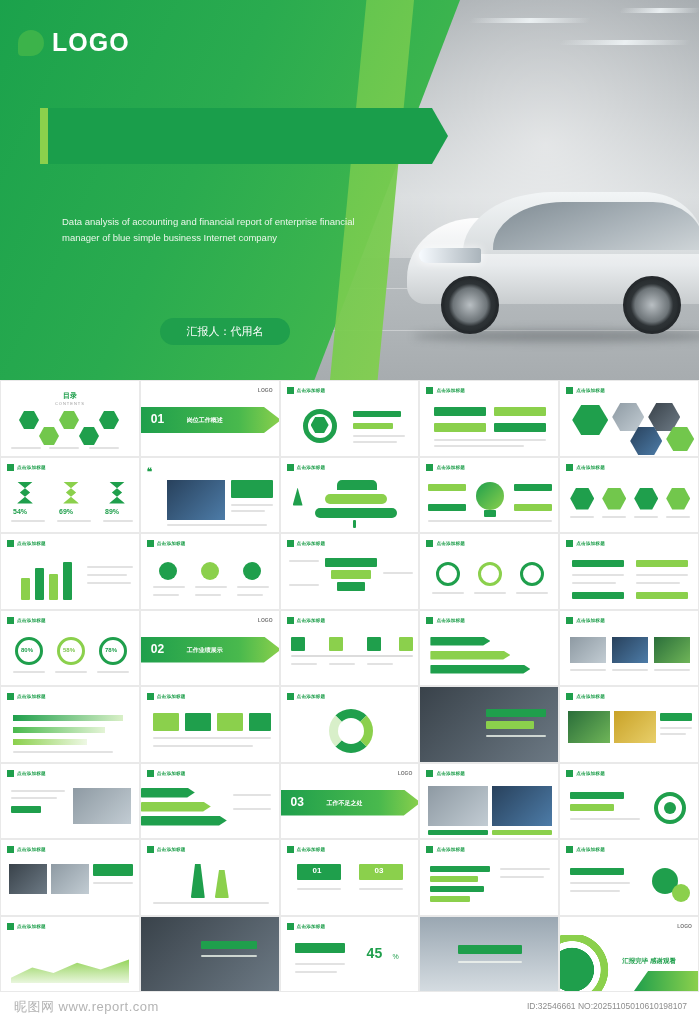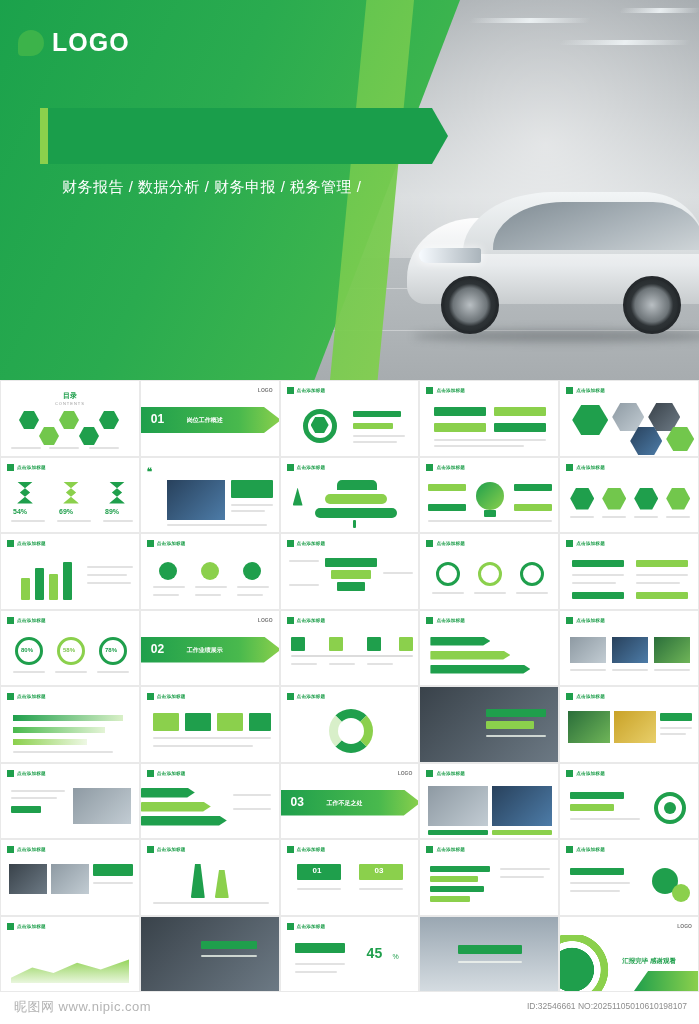--- a/index.html
+++ b/index.html
@@ -174,21 +174,22 @@
       <div class="banner-edge"></div>
     </div>
 
     <div class="logo-badge">
       <span class="logo-mark"></span>
       <span class="logo-text">LOGO</span>
     </div>
 
     <div class="title-band-2"></div>
     <div class="title-band"></div>
-    <div class="sub-title">财务报告 / 数据分析 / 财务申报 / 税务管理 /</div>
+    <div class="en-desc">Data analysis of accounting and financial report of enterprise financial manager of blue simple business Internet company</div>
+    <div class="reporter">汇报人：代用名</div>
   </div>
 
   <div class="grid">
 
     <div class="slide">
       <div class="catalog-title">目录</div>
       <div class="catalog-sub">CONTENTS</div>
       <div class="hex" style="position:absolute;left:18px;top:30px;width:20px;height:18px;"></div>
       <div class="hex lt" style="position:absolute;left:58px;top:30px;width:20px;height:18px;"></div>
       <div class="hex" style="position:absolute;left:98px;top:30px;width:20px;height:18px;"></div>
@@ -708,16 +709,16 @@
     </div>
     <div class="slide">
       <div class="s-logo">LOGO</div>
       <div style="position:absolute;left:-6px;top:18px;width:60px;height:58px;background:radial-gradient(circle at 30% 60%, #1f9f4c 0 40%, rgba(31,159,76,0) 41%), radial-gradient(circle at 30% 60%, rgba(0,0,0,0) 0 52%, #8bd04c 53% 66%, rgba(0,0,0,0) 67%);"></div>
       <div class="endline" style="position:absolute;left:62px;top:40px;">汇报完毕 感谢观看</div>
       <div style="position:absolute;right:0;bottom:0;width:64px;height:20px;background:linear-gradient(90deg,#1f9f4c,#8bd04c);clip-path:polygon(22% 0,100% 0,100% 100%,0 100%);"></div>
     </div>
   </div>
 
   <div class="footer"></div>
-  <div class="watermark">昵图网 www.nipic.com</div>
+  <div class="watermark">昵图网 www.report.com</div>
   <div class="idline">ID:32546661 NO:20251105010610198107</div>
 
 </div>
 
 </body></html>

